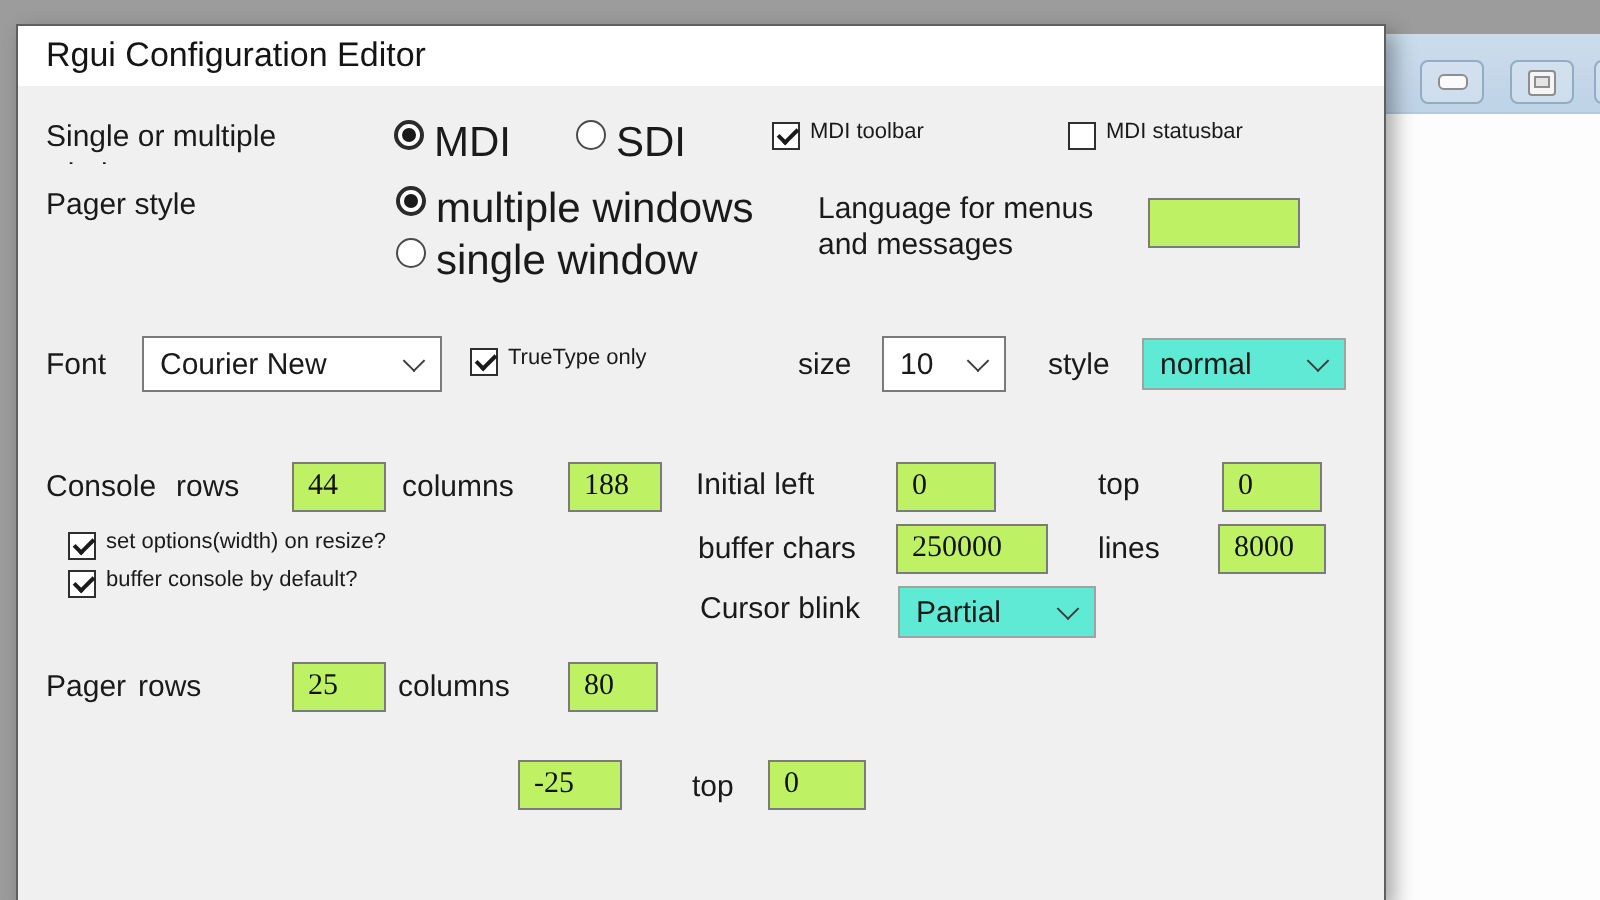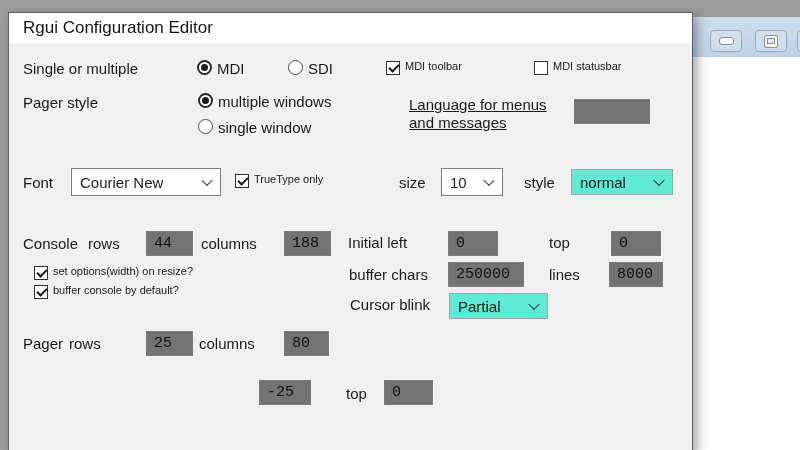--- a/index.html
+++ b/index.html
@@ -27,26 +27,26 @@
   
   .dialog { position:absolute; left:8px; top:12px; width:685px; height:440px;
     background:#f0f0f0; border:1px solid #5f5f5f; border-bottom:none;
     box-shadow:4px 4px 10px rgba(0,0,0,0.35); z-index:10; }
   .titlebar { height:30px; background:#ffffff; display:flex; align-items:center;
     padding-left:14px; }
   .title-text { font-size:17px; color:#141414; }
   .dlg-body { position:absolute; left:0; top:0; width:100%; height:100%; }
 
   .lbl { position:absolute; font-size:15px; white-space:nowrap; }
-  .lbl-2line { line-height:18px; white-space:normal;text-decoration:underline; }
+  .lbl-2line { line-height:18px; white-space:normal; }
   .clip2 { height:23px; overflow:hidden; line-height:19px; }
 
   
-  .tb { position:absolute; border:1px solid #7b7b7b; background:#737373; font-size:15px;
-    font-family:Liberation Mono, monospace; padding:0 0 0 7px; color:#111; outline:none; }
+  .tb { position:absolute; border:1px solid #7b7b7b; background:#bef264; font-size:15px;
+    font-family:Liberation Serif, serif; padding:0 0 0 7px; color:#111; outline:none; }
 
   
   .combo { position:absolute; background:#fff; border:1px solid #7b7b7b;
     display:flex; align-items:center; padding-left:8px; font-size:15px; cursor:default; }
   .combo.gray { background:#5eead4; border:1px solid #a2a2a2; }
   .combo .chev { position:absolute; right:9px; top:50%; width:8px; height:8px;
     border-right:1px solid #3c3c3c; border-bottom:1px solid #3c3c3c;
     transform:translateY(-70%) rotate(45deg); }
 
   
@@ -58,21 +58,21 @@
     transform:rotate(-45deg); }
   .check-row .txt { font-size:11px; white-space:nowrap; }
 
   
   .radio-row { position:absolute; display:flex; align-items:flex-start; gap:5px; cursor:default; }
   .radio-circle { position:relative; width:15px; height:15px; border:1px solid #4a4a4a;
     border-radius:50%; background:#fff; flex:none; }
   .radio-circle[data-checked="true"] { border:2px solid #2b2b2b; }
   .radio-circle[data-checked="true"]::after { content:""; position:absolute; left:2px; top:2px;
     width:7px; height:7px; border-radius:50%; background:#1a1a1a; }
-  .radio-row .txt { font-size:15px; white-space:nowrap; }
+  .radio-row .txt { font-size:21px; white-space:nowrap; }
 
   .section-heading { position:absolute; left:0; top:420px; width:100%;
     text-align:center; font-size:15px; font-weight:bold; }
 </style>
 </head>
 <body>
 
 <div class="right-window">
   <div class="rw-gray"></div>
   <div class="rw-titlebar">

